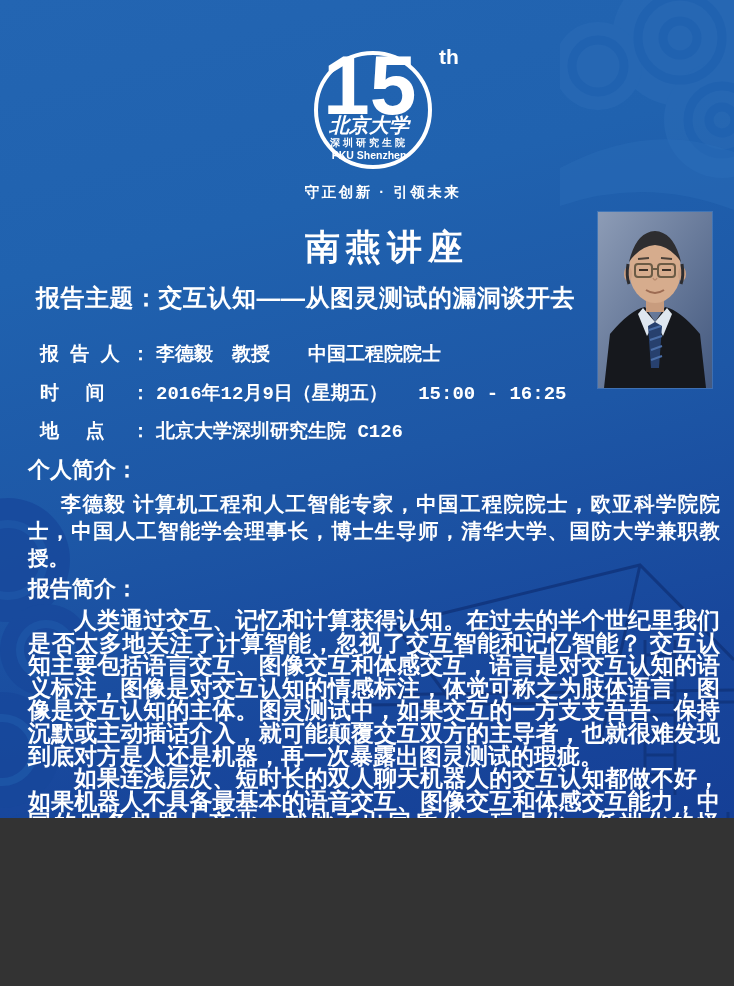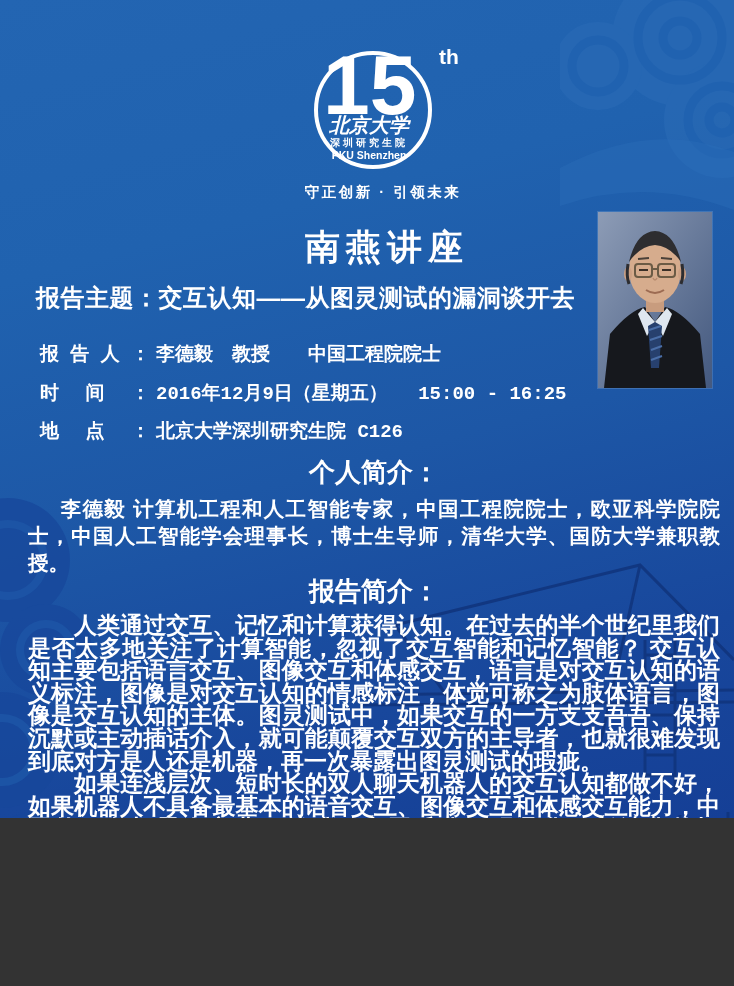--- a/index.html
+++ b/index.html
@@ -21,21 +21,21 @@
   
   .topic{left:36px;top:282px;font-size:24px;letter-spacing:.5px;}
   
   .details{left:40px;top:341px;font-size:19px;}
   .detail-row{margin-bottom:12.5px;white-space:nowrap;}
   .row-label{display:inline-block;width:110px;text-align:justify;text-align-last:justify;vertical-align:bottom;}
   .row-value{margin-left:6px;font-family:Liberation Mono, monospace;}
   
   .bio-section{left:28px;top:455px;width:692px;}
   .abstract-section{left:28px;top:574px;width:692px;}
-  .section-heading{font-size:26px;margin:0 0 5px 0;text-align:center;}
+  .section-heading{font-size:22px;margin:0 0 5px 0;}
   .bio-text{font-size:20.5px;line-height:27px;margin:0;text-align:justify;text-indent:1.6em;}
   .abstract-text p{font-size:23px;line-height:22.6px;margin:0;text-align:justify;text-indent:2em;}
   
   .photo{left:598px;top:212px;width:114px;height:176px;box-shadow:0 0 0 1px rgba(255,255,255,.15);}
 </style>
 </head>
 <body>
 
 <div class="poster">
 

